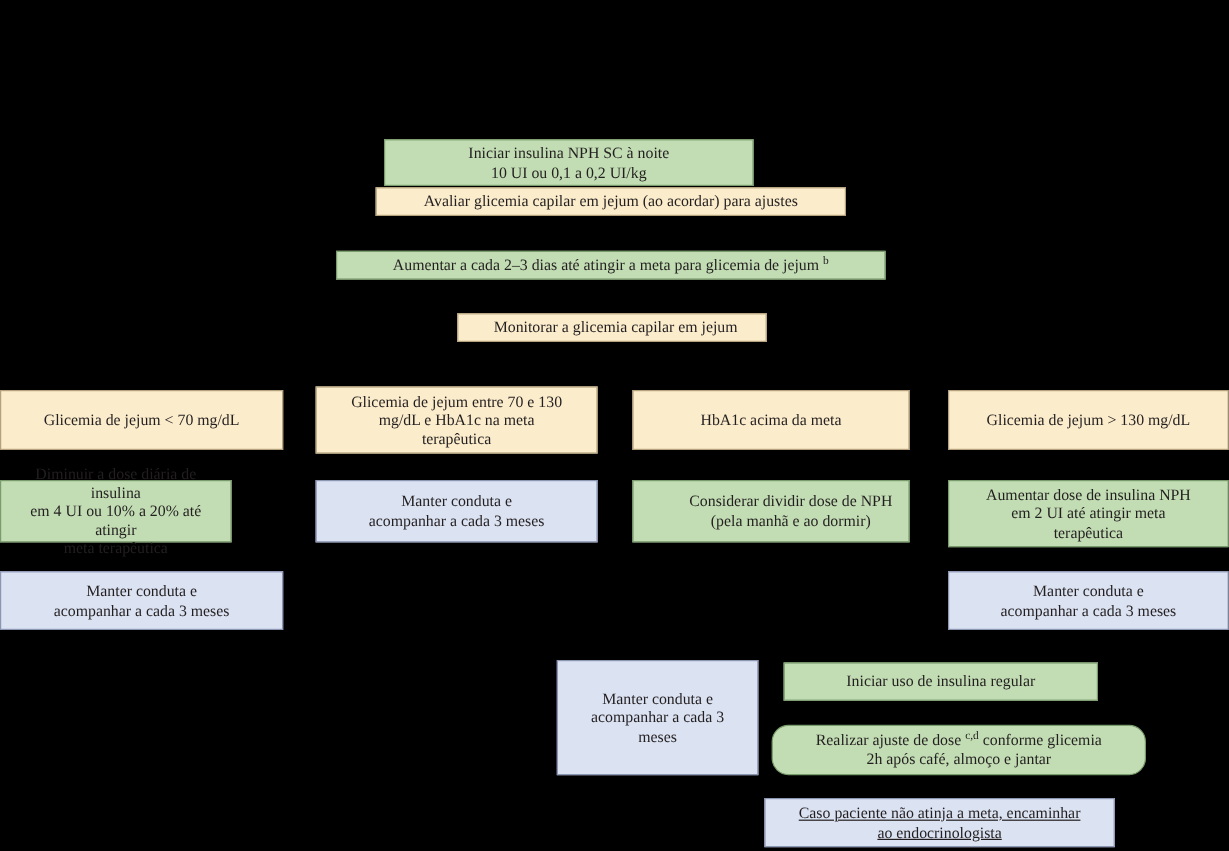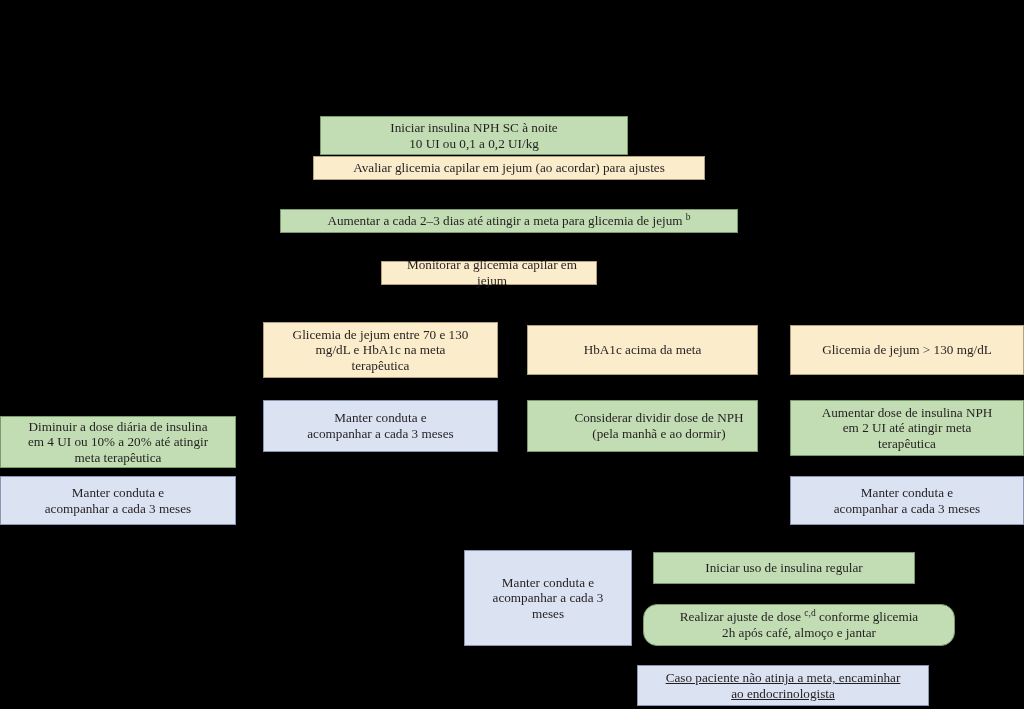--- a/index.html
+++ b/index.html
@@ -73,42 +73,45 @@
   </div>
 
   <div class="node cream" style="left:313px; top:156px; width:392px; height:24px;">
     <span class="txt">Avaliar glicemia capilar em jejum (ao acordar) para ajustes</span>
   </div>
 
   <div class="node green" style="left:280px; top:209px; width:458px; height:24px;">
     <span class="txt"><span>Aumentar a cada 2–3 dias até atingir a meta para glicemia de jejum</span> <sup>b</sup></span>
   </div>
 
-  <div class="node cream" style="left:381px; top:261px; width:216px; height:24px;padding-left:12px;">
+  <div class="node cream" style="left:381px; top:261px; width:258px; height:24px;padding-left:12px;">
     <span class="txt">Monitorar a glicemia capilar em jejum</span>
   </div>
 
+  <div class="node cream" style="left:0px; top:325px; width:236px; height:50px;">
+    <span class="txt">Glicemia de jejum &lt; 70 mg/dL</span>
+  </div>
 
   <div class="node cream" style="left:263px; top:322px; width:235px; height:56px;">
     <span class="txt">
       <span>Glicemia de jejum entre 70 e 130</span><br>
       <span>mg/dL e HbA1c na meta</span><br>
       <span>terapêutica</span>
     </span>
   </div>
 
   <div class="node cream" style="left:527px; top:325px; width:231px; height:50px;">
     <span class="txt">HbA1c acima da meta</span>
   </div>
 
   <div class="node cream" style="left:790px; top:325px; width:234px; height:50px;">
     <span class="txt">Glicemia de jejum &gt; 130 mg/dL</span>
   </div>
 
-  <div class="node green" style="left:0px; top:400px; width:236px; height:52px;margin-top:16px;">
+  <div class="node green" style="left:0px; top:400px; width:193px; height:52px;">
     <span class="txt">
       <span>Diminuir a dose diária de insulina</span><br>
       <span>em 4 UI ou 10% a 20% até atingir</span><br>
       <span>meta terapêutica</span>
     </span>
   </div>
 
   <div class="node blue" style="left:263px; top:400px; width:235px; height:52px;">
     <span class="txt">
       <span>Manter conduta e</span><br>

